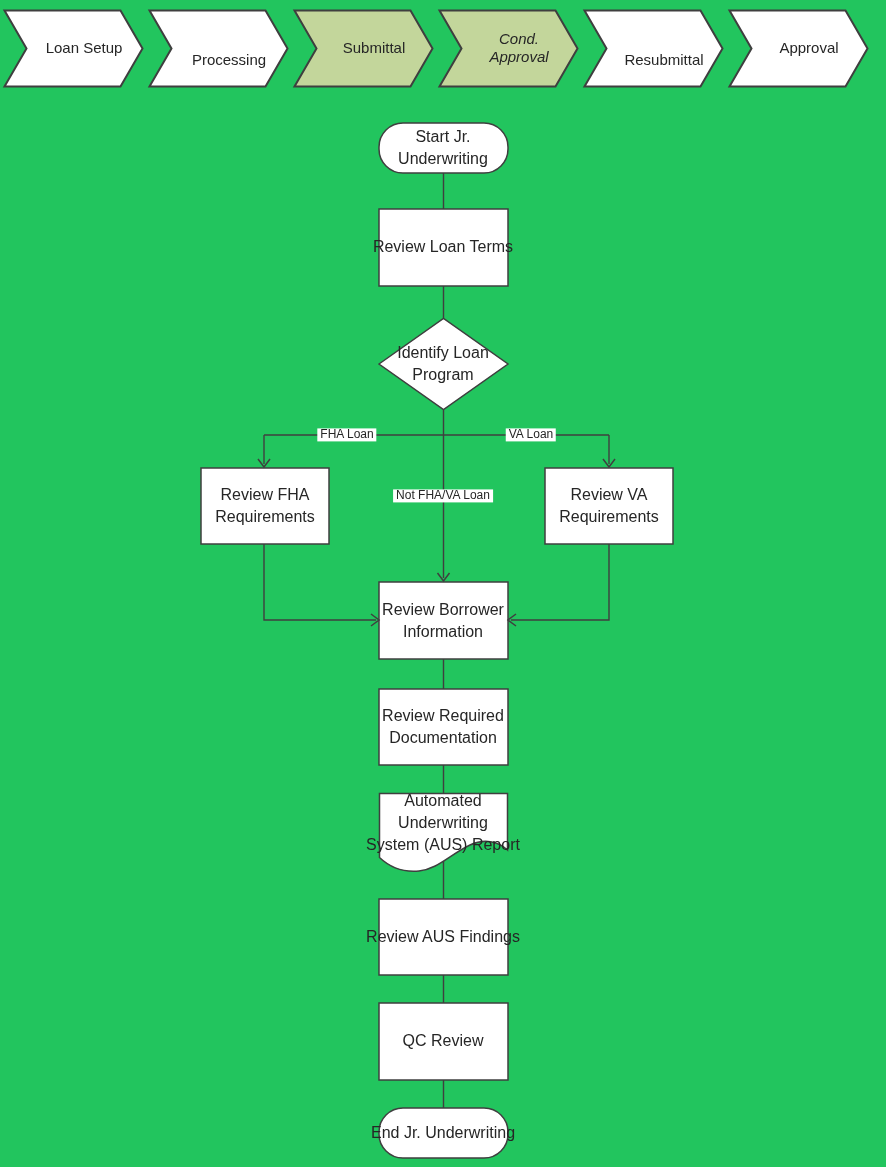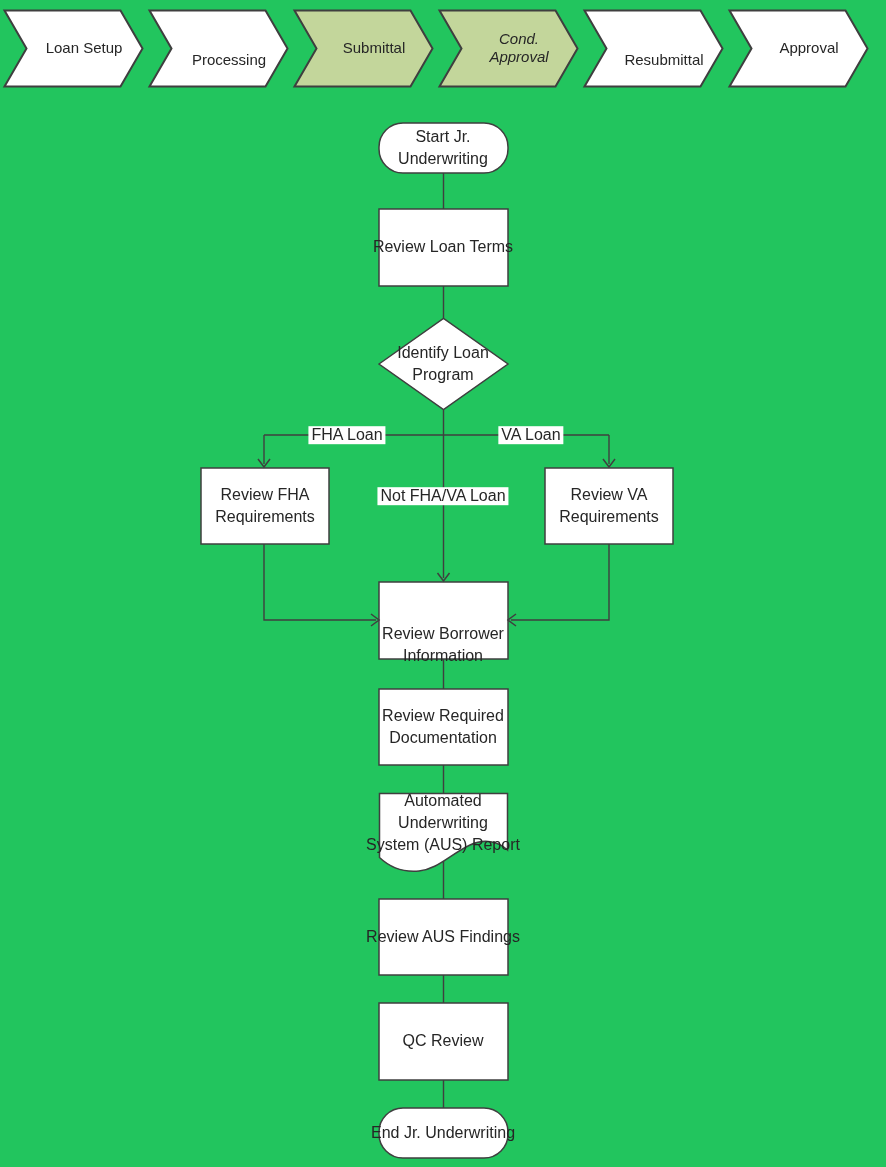--- a/index.html
+++ b/index.html
@@ -17,21 +17,21 @@
   .stage-label {
     position:absolute; transform:translate(-50%,-50%);
     font-size:15px; line-height:1.22; text-align:center; white-space:pre-line;
   }
   .node-label {
     position:absolute; transform:translate(-50%,-50%);
     font-size:16px; line-height:1.38; text-align:center; white-space:pre-line;
   }
   .edge-label {
     position:absolute; transform:translate(-50%,-50%);
-    font-size:16px; line-height:1.1; background:#ffffff; padding:0 3px;
+    font-size:12px; line-height:1.1; background:#ffffff; padding:0 3px;
     white-space:nowrap;
   }
 </style>
 </head>
 <body>
 
 <div class="stage">
 
   <svg width="886" height="97">
     <path class="chev" d="M4.5,10.5 h116 l22,38 l-22,38 h-116 l22,-38 z"></path>
@@ -86,21 +86,21 @@
 
   <div class="node-label" style="left:443px; top:148px;">Start Jr.
 Underwriting</div>
   <div class="node-label" style="left:443px; top:247px;">Review Loan Terms</div>
   <div class="node-label" style="left:443px; top:364px;">Identify Loan
 Program</div>
   <div class="node-label" style="left:265px; top:506px;">Review FHA
 Requirements</div>
   <div class="node-label" style="left:609px; top:506px;">Review VA
 Requirements</div>
-  <div class="node-label" style="left:443px; top:645px;text-align:center;">Review Borrower
+  <div class="node-label" style="left:443px; top:621px;text-align:center;">Review Borrower
 Information</div>
   <div class="node-label" style="left:443px; top:727px;">Review Required
 Documentation</div>
   <div class="node-label" style="left:443px; top:823px;">Automated
 Underwriting
 System (AUS) Report</div>
   <div class="node-label" style="left:443px; top:937px;">Review AUS Findings</div>
   <div class="node-label" style="left:443px; top:1041px;">QC Review</div>
   <div class="node-label" style="left:443px; top:1133px;">End Jr. Underwriting</div>
 

